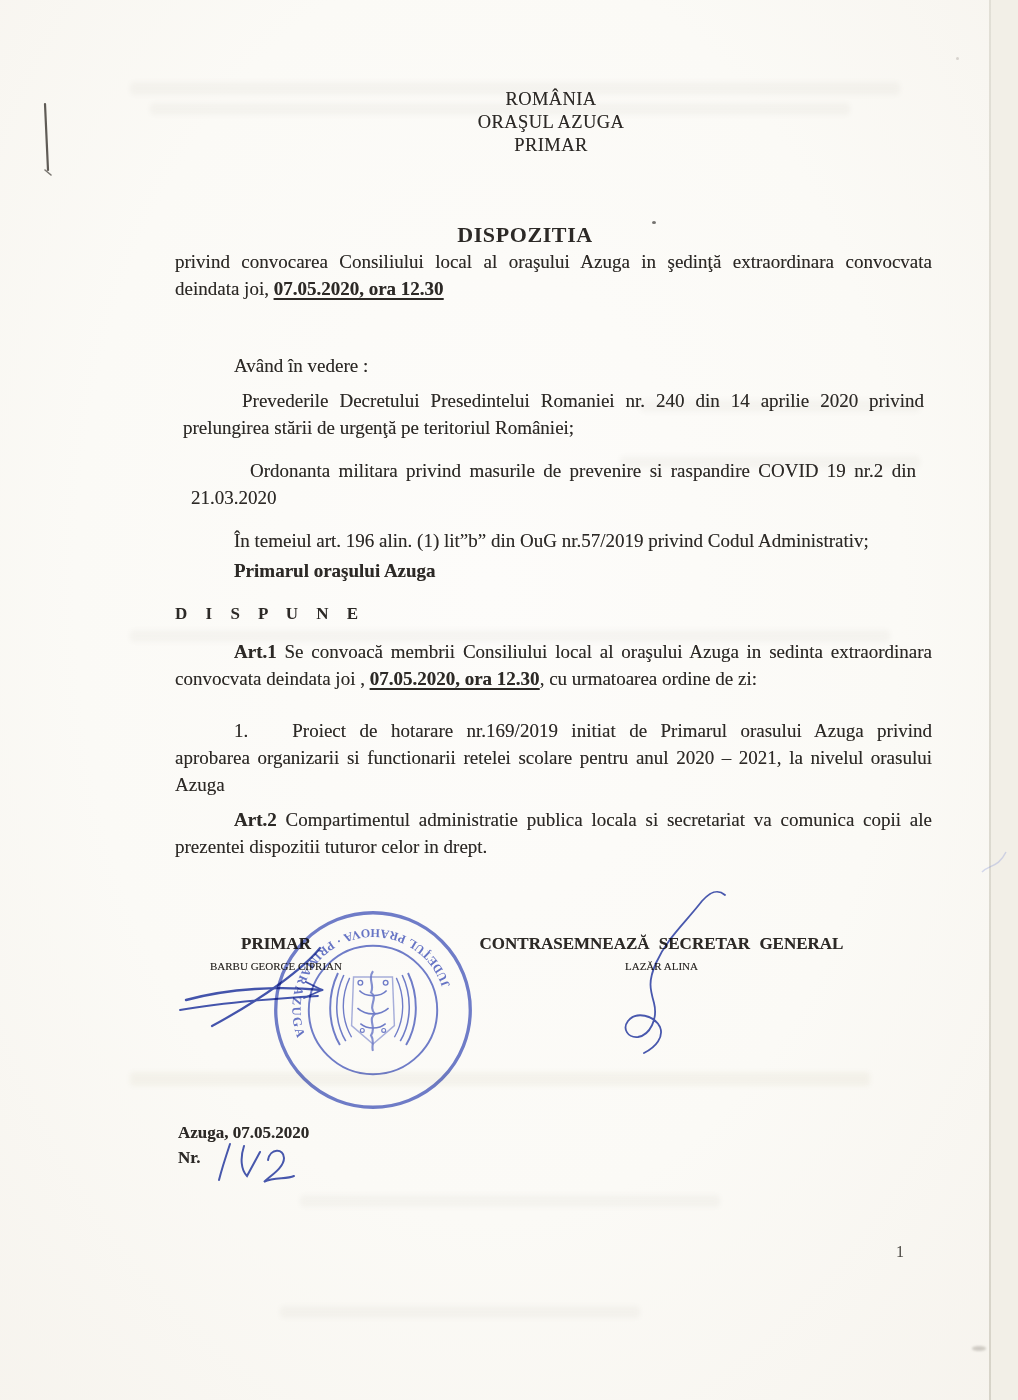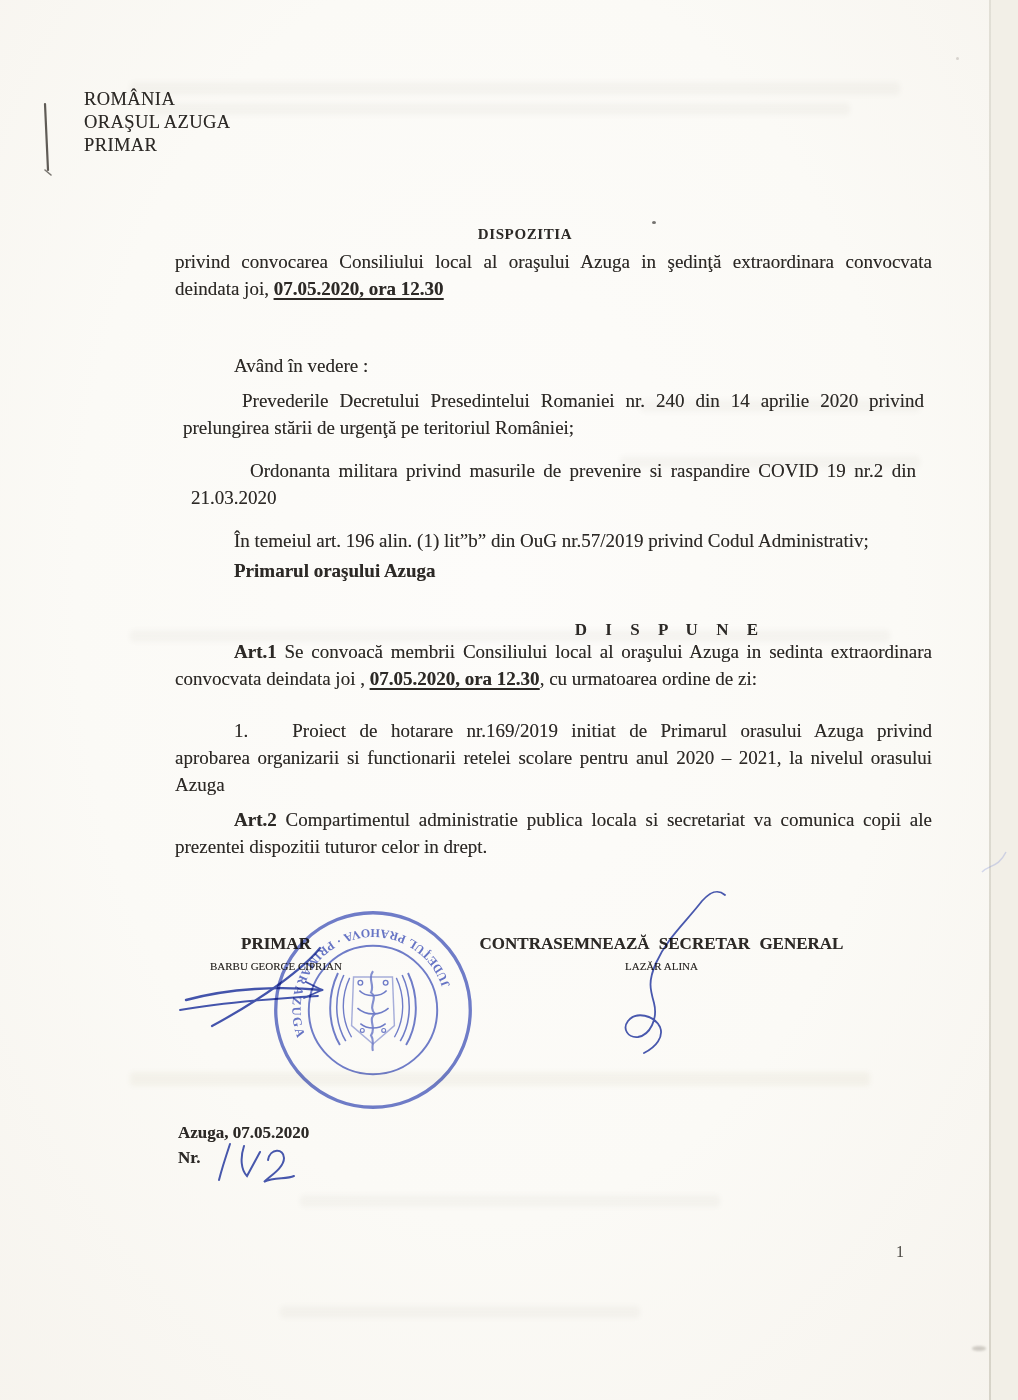--- a/index.html
+++ b/index.html
@@ -8,30 +8,30 @@
     background:radial-gradient(ellipse at 48% 42%, #fdfcfa 0%, #fbfaf6 55%, #f6f3ed 100%);
     font-family:"Liberation Serif", serif; color:#2c2926;
   }
   .abs{position:absolute;}
   .txt{font-size:19px; line-height:27px; text-align:justify;
        text-shadow:0 0 .6px rgba(46,42,38,.45);}
   .indent{text-indent:59px;}
   .bold{font-weight:bold;}
   .bu{font-weight:bold; text-decoration:underline; text-decoration-thickness:1.6px; text-underline-offset:3px;}
   .force-justify{text-align-last:justify;}
-  .header-block{left:84px; top:88px; width:934px; 
+  .header-block{left:84px; top:88px; width:934px; text-align:center;
                 font-size:18.5px; line-height:23px; letter-spacing:.4px;
                 text-shadow:0 0 .6px rgba(46,42,38,.45);}
   .title-heading{left:175px; top:221px; width:700px; text-align:center;
-                 font-weight:bold; font-size:15px; line-height:27px; letter-spacing:.6px;}
+                 font-weight:bold; font-size:22px; line-height:27px; letter-spacing:.6px;}
   .subject{left:175px; top:248px; width:757px;}
   .preamble{left:175px; top:352px; width:757px;}
   .issuer{left:175px; top:557px; width:757px;}
-  .dispune{left:175px; top:600px; width:590px; text-align:right;
-           font-weight:bold; letter-spacing:7px; font-size:17px; line-height:27px;margin-top:16px;}
+  .dispune{left:175px; top:600px; width:590px; text-align:left;
+           font-weight:bold; letter-spacing:7px; font-size:17px; line-height:27px;}
   .art1{left:175px; top:638px; width:757px;}
   .agenda{left:175px; top:717px; width:757px;}
   .art2{left:175px; top:806px; width:757px;}
   .spacer{display:inline-block; width:44px;}
   .sig-left{left:168px; top:932px; width:216px; text-align:center; line-height:23px;}
   .sig-right{left:475px; top:932px; width:373px; text-align:center; line-height:23px;}
   .sig-role{font-weight:bold; font-size:17px; white-space:nowrap; word-spacing:5px;
             text-shadow:0 0 .6px rgba(46,42,38,.45);}
   .sig-name{font-size:11px; white-space:nowrap;
             text-shadow:0 0 .6px rgba(46,42,38,.45);}

